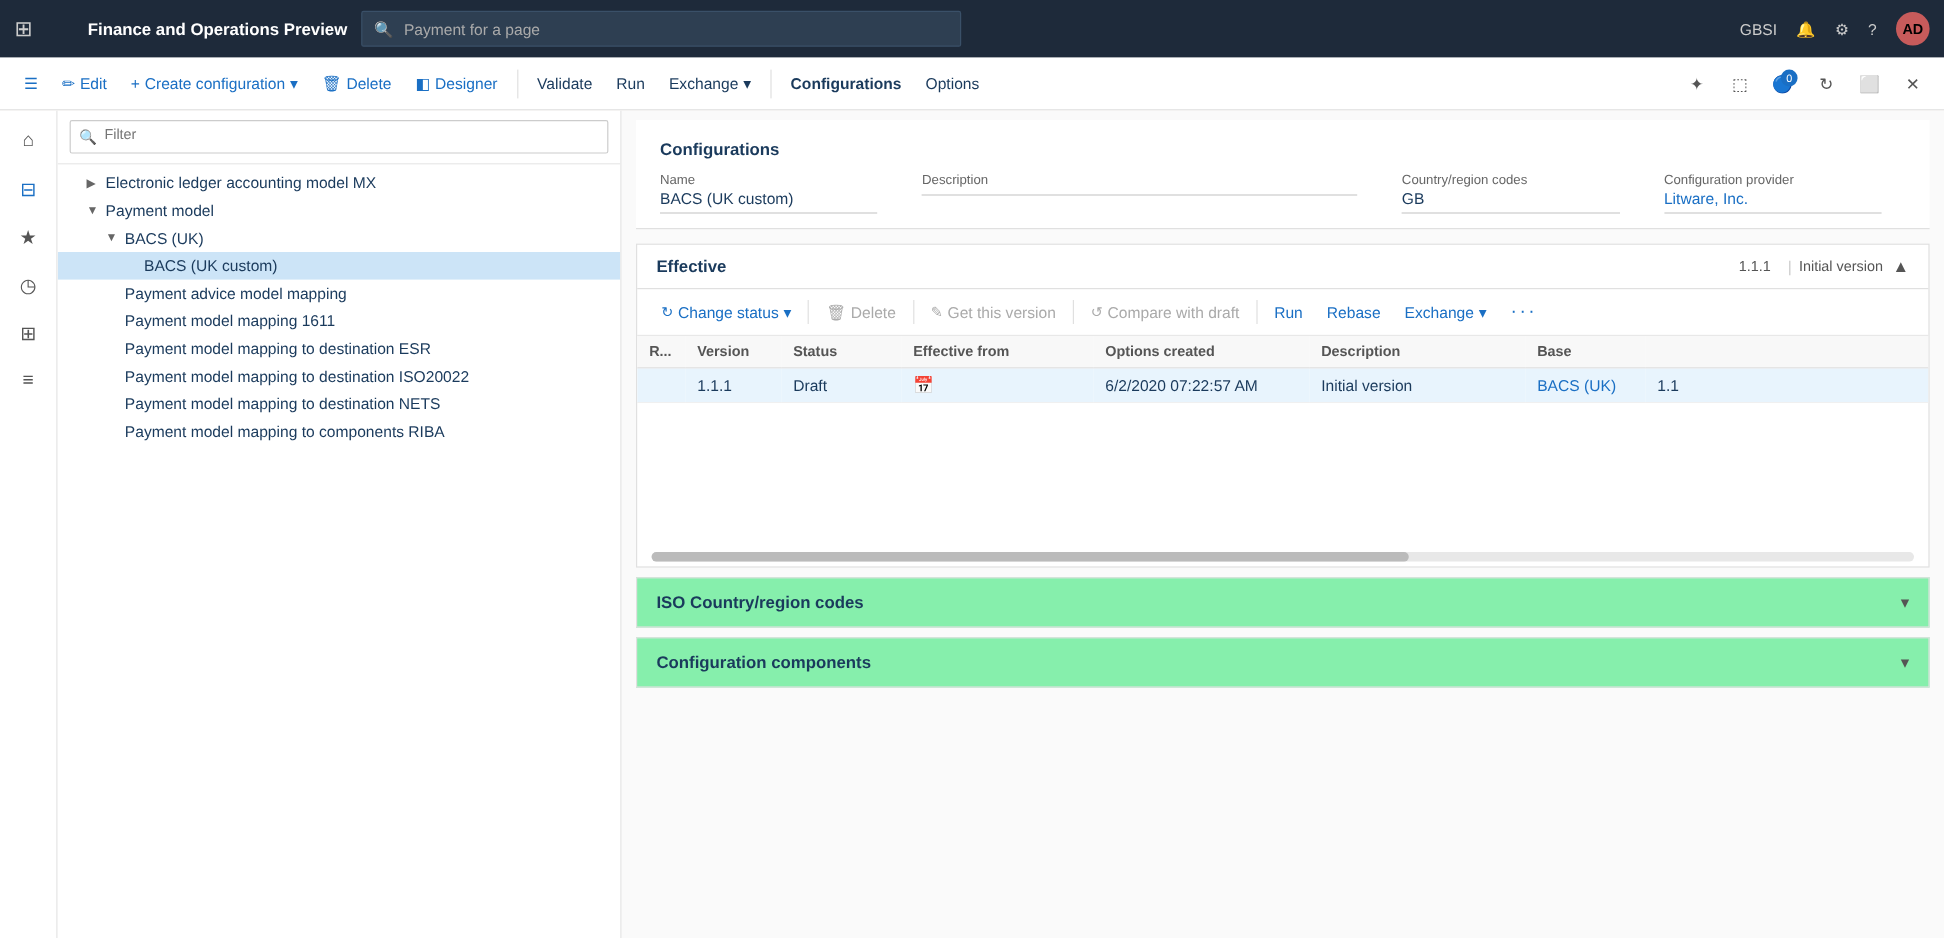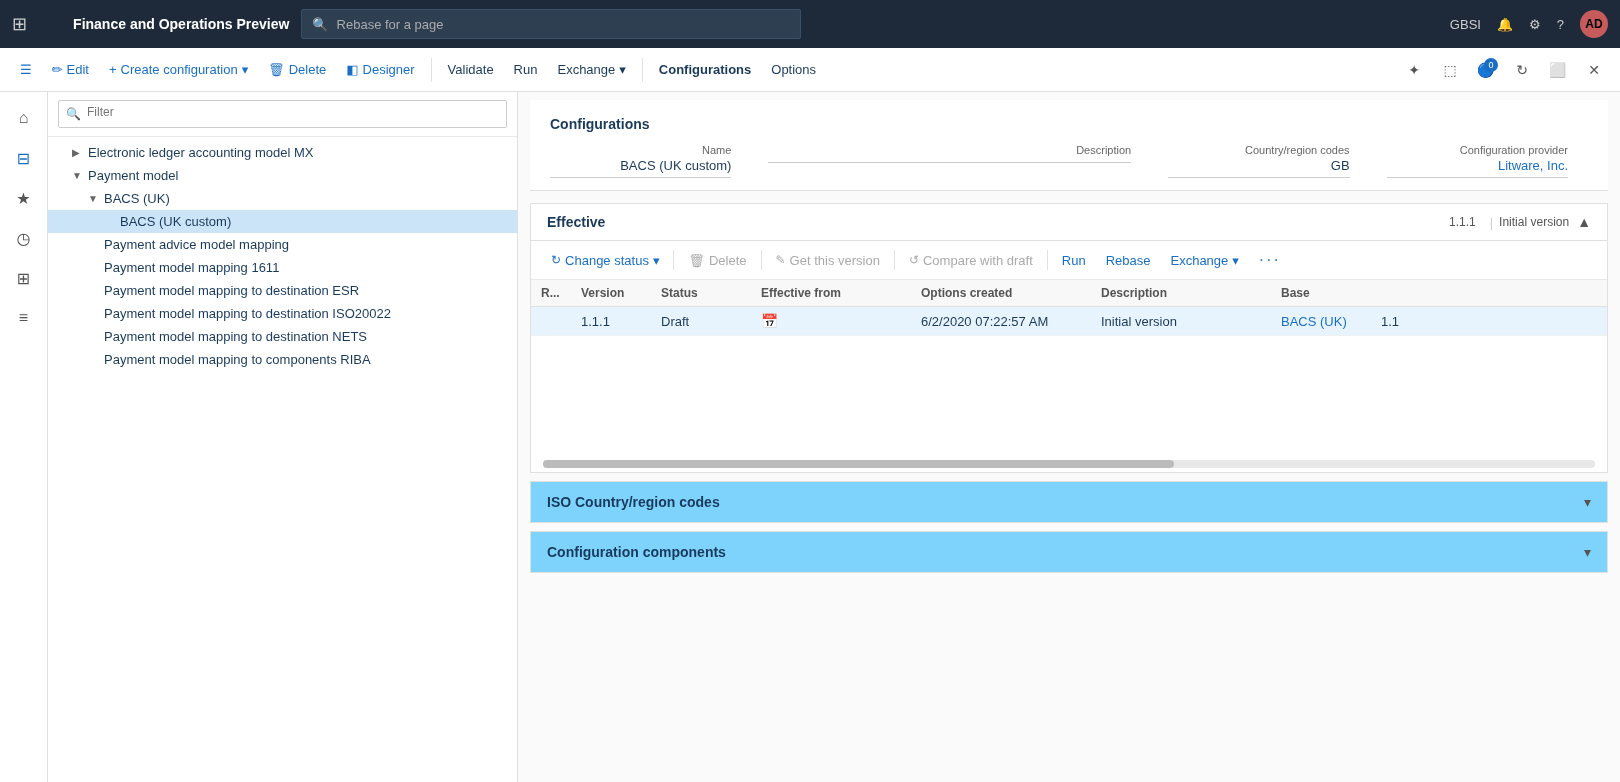--- a/index.html
+++ b/index.html
@@ -138,21 +138,21 @@
     }
 
     
     .config-header {
       background: #fff;
       padding: 16px 20px 12px;
       border-bottom: 1px solid #e0e0e0;
     }
     .config-header-title { font-size: 14px; font-weight: 600; color: #1a3a5c; margin-bottom: 12px; }
     .config-fields {
-      display: flex; gap: 17px; align-items: flex-start; text-align: right;
+      display: flex; gap: 17px; align-items: flex-start;
     }
     .config-field { flex: 1; padding-right: 20px; }
     .config-field label { font-size: 11px; color: #666; display: block; margin-bottom: 2px; }
     .config-field .val { font-size: 13px; color: #1a3a5c; border-bottom: 1px solid #ccc; padding-bottom: 4px; }
     .config-field .val.link { color: #1a6fc4; }
 
     
     .versions-section {
       background: #fff;
       margin: 12px 0 0;
@@ -205,42 +205,42 @@
     .versions-scroll-bar {
       height: 8px; background: #e8e8e8; border-radius: 4px;
       margin: 4px 12px; position: relative;
     }
     .versions-scroll-thumb {
       height: 100%; width: 60%; background: #bbb; border-radius: 4px;
     }
 
     
     .collapsible-section {
-      background: #7dd3fc;
+      background: #86efac;
       border: 1px solid #e0e0e0;
       margin-top: 8px;
     }
     .collapsible-header {
       display: flex; align-items: center; padding: 12px 16px;
       cursor: pointer;
     }
     .collapsible-title { font-size: 14px; font-weight: 600; color: #1a3a5c; flex: 1; }
     .collapsible-icon { font-size: 14px; color: #555; }
 
     .panel-wrapper { padding: 8px 12px; }
   </style>
 </head>
 <body>
 
 <div class="top-bar">
   <span class="top-bar-grid-icon">⊞</span>
   <span class="top-bar-title">Finance and Operations Preview</span>
   <div class="top-bar-search">
     <span>🔍</span>
-    <span>Rebase for a page</span>
+    <span>Payment for a page</span>
   </div>
   <div class="top-bar-right">
     <span>GBSI</span>
     <span>🔔</span>
     <span>⚙</span>
     <span>?</span>
     <div class="user-badge">AD</div>
   </div>
 </div>
 

